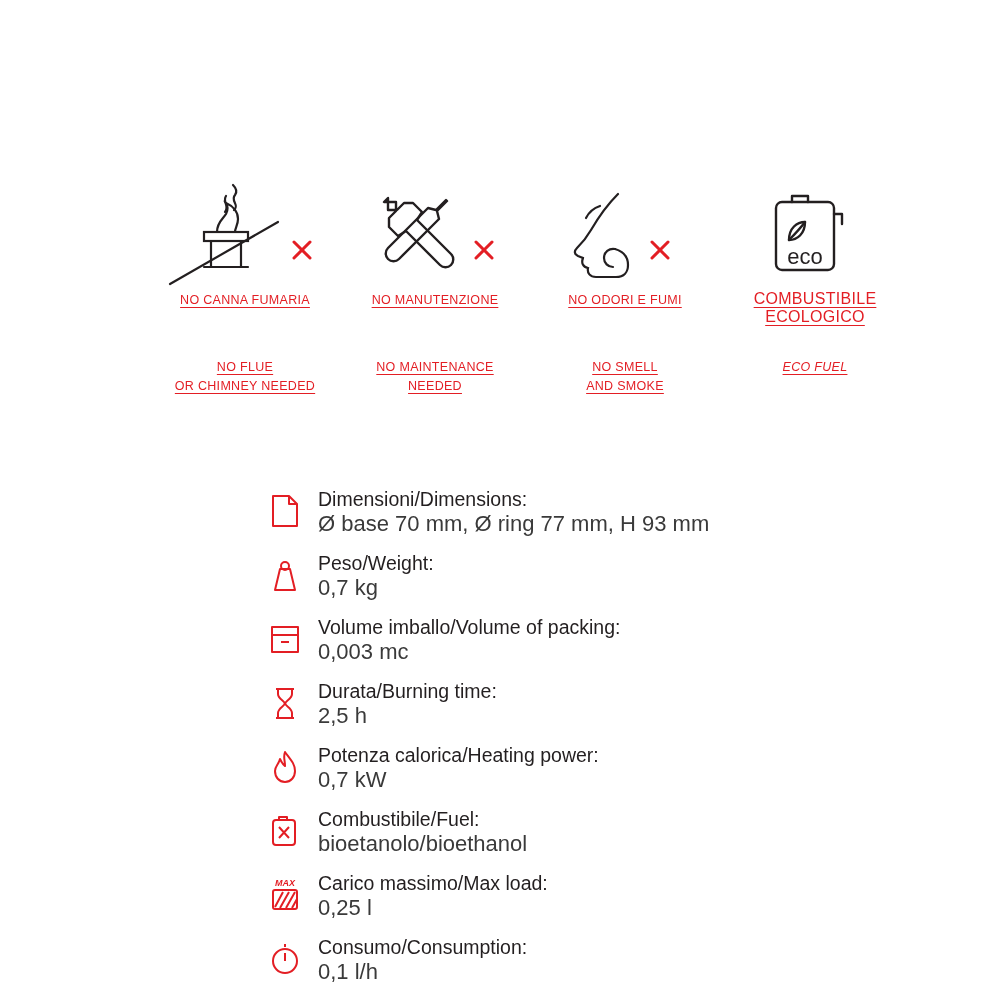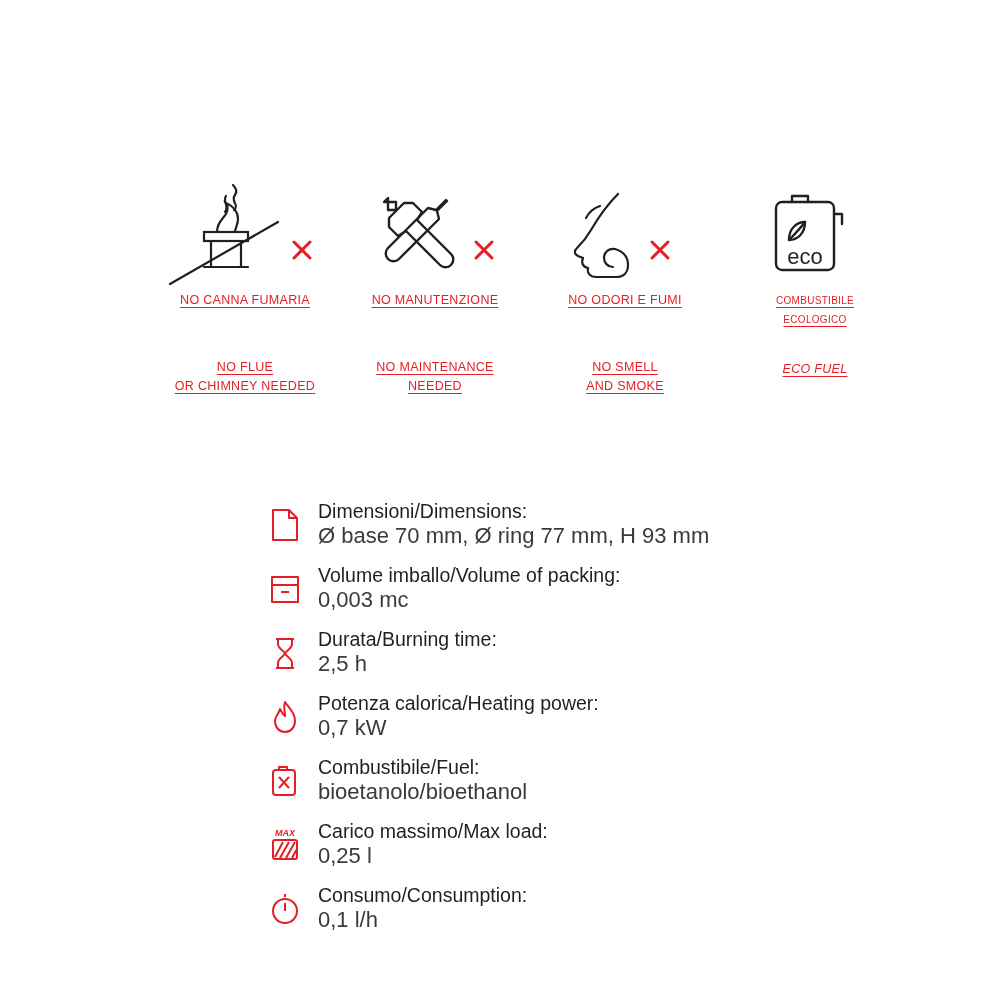--- a/index.html
+++ b/index.html
@@ -51,35 +51,34 @@
     display: inline-block;
     color: #e31e24;
     font-size: 12.5px;
     letter-spacing: 0.3px;
     line-height: 17px;
     text-decoration: underline;
     text-underline-offset: 3px;
     white-space: nowrap;
   }
   .lbl.small {
-    font-size: 10px;
+    font-size: 16px;
   }
 
   
   .specs {
     position: absolute;
     top: 487px;
     left: 268px;
     width: 640px;
   }
   .spec-row {
     display: flex;
-    align-items: center;
+    align-items: flex-start;
     margin-bottom: 15px;
-    margin-top: 12px;
   }
   .spec-icon {
     width: 46px;
     min-width: 46px;
     height: 44px;
     display: flex;
     align-items: center;
     justify-content: flex-start;
     padding-top: 2px;
     font-style: italic;
@@ -210,20 +209,34 @@
           <path d="M21 4 v8 h8"></path>
         </g>
       </svg>
     </div>
     <div class="spec-text">
       <div class="spec-title">Dimensioni/Dimensions:</div>
       <div class="spec-value">Ø base 70 mm, Ø ring 77 mm, H 93 mm</div>
     </div>
   </div>
 
+  <div class="spec-row">
+    <div class="spec-icon">
+      <svg width="34" height="38" viewBox="0 0 34 38">
+        <g fill="none" stroke="#e31e24" stroke-width="2" stroke-linejoin="round">
+          <path d="M13 10 a4 4 0 1 1 8 0 a4 4 0 0 1 -8 0 z"></path>
+          <path d="M12 13 h10 l5 21 h-20 z"></path>
+        </g>
+      </svg>
+    </div>
+    <div class="spec-text">
+      <div class="spec-title">Peso/Weight:</div>
+      <div class="spec-value">0,7 kg</div>
+    </div>
+  </div>
 
   <div class="spec-row">
     <div class="spec-icon">
       <svg width="34" height="38" viewBox="0 0 34 38">
         <g fill="none" stroke="#e31e24" stroke-width="2" stroke-linejoin="round">
           <rect x="4" y="7" width="26" height="25"></rect>
           <path d="M4 15 h26"></path>
           <path d="M13 22 h8"></path>
         </g>
       </svg>

